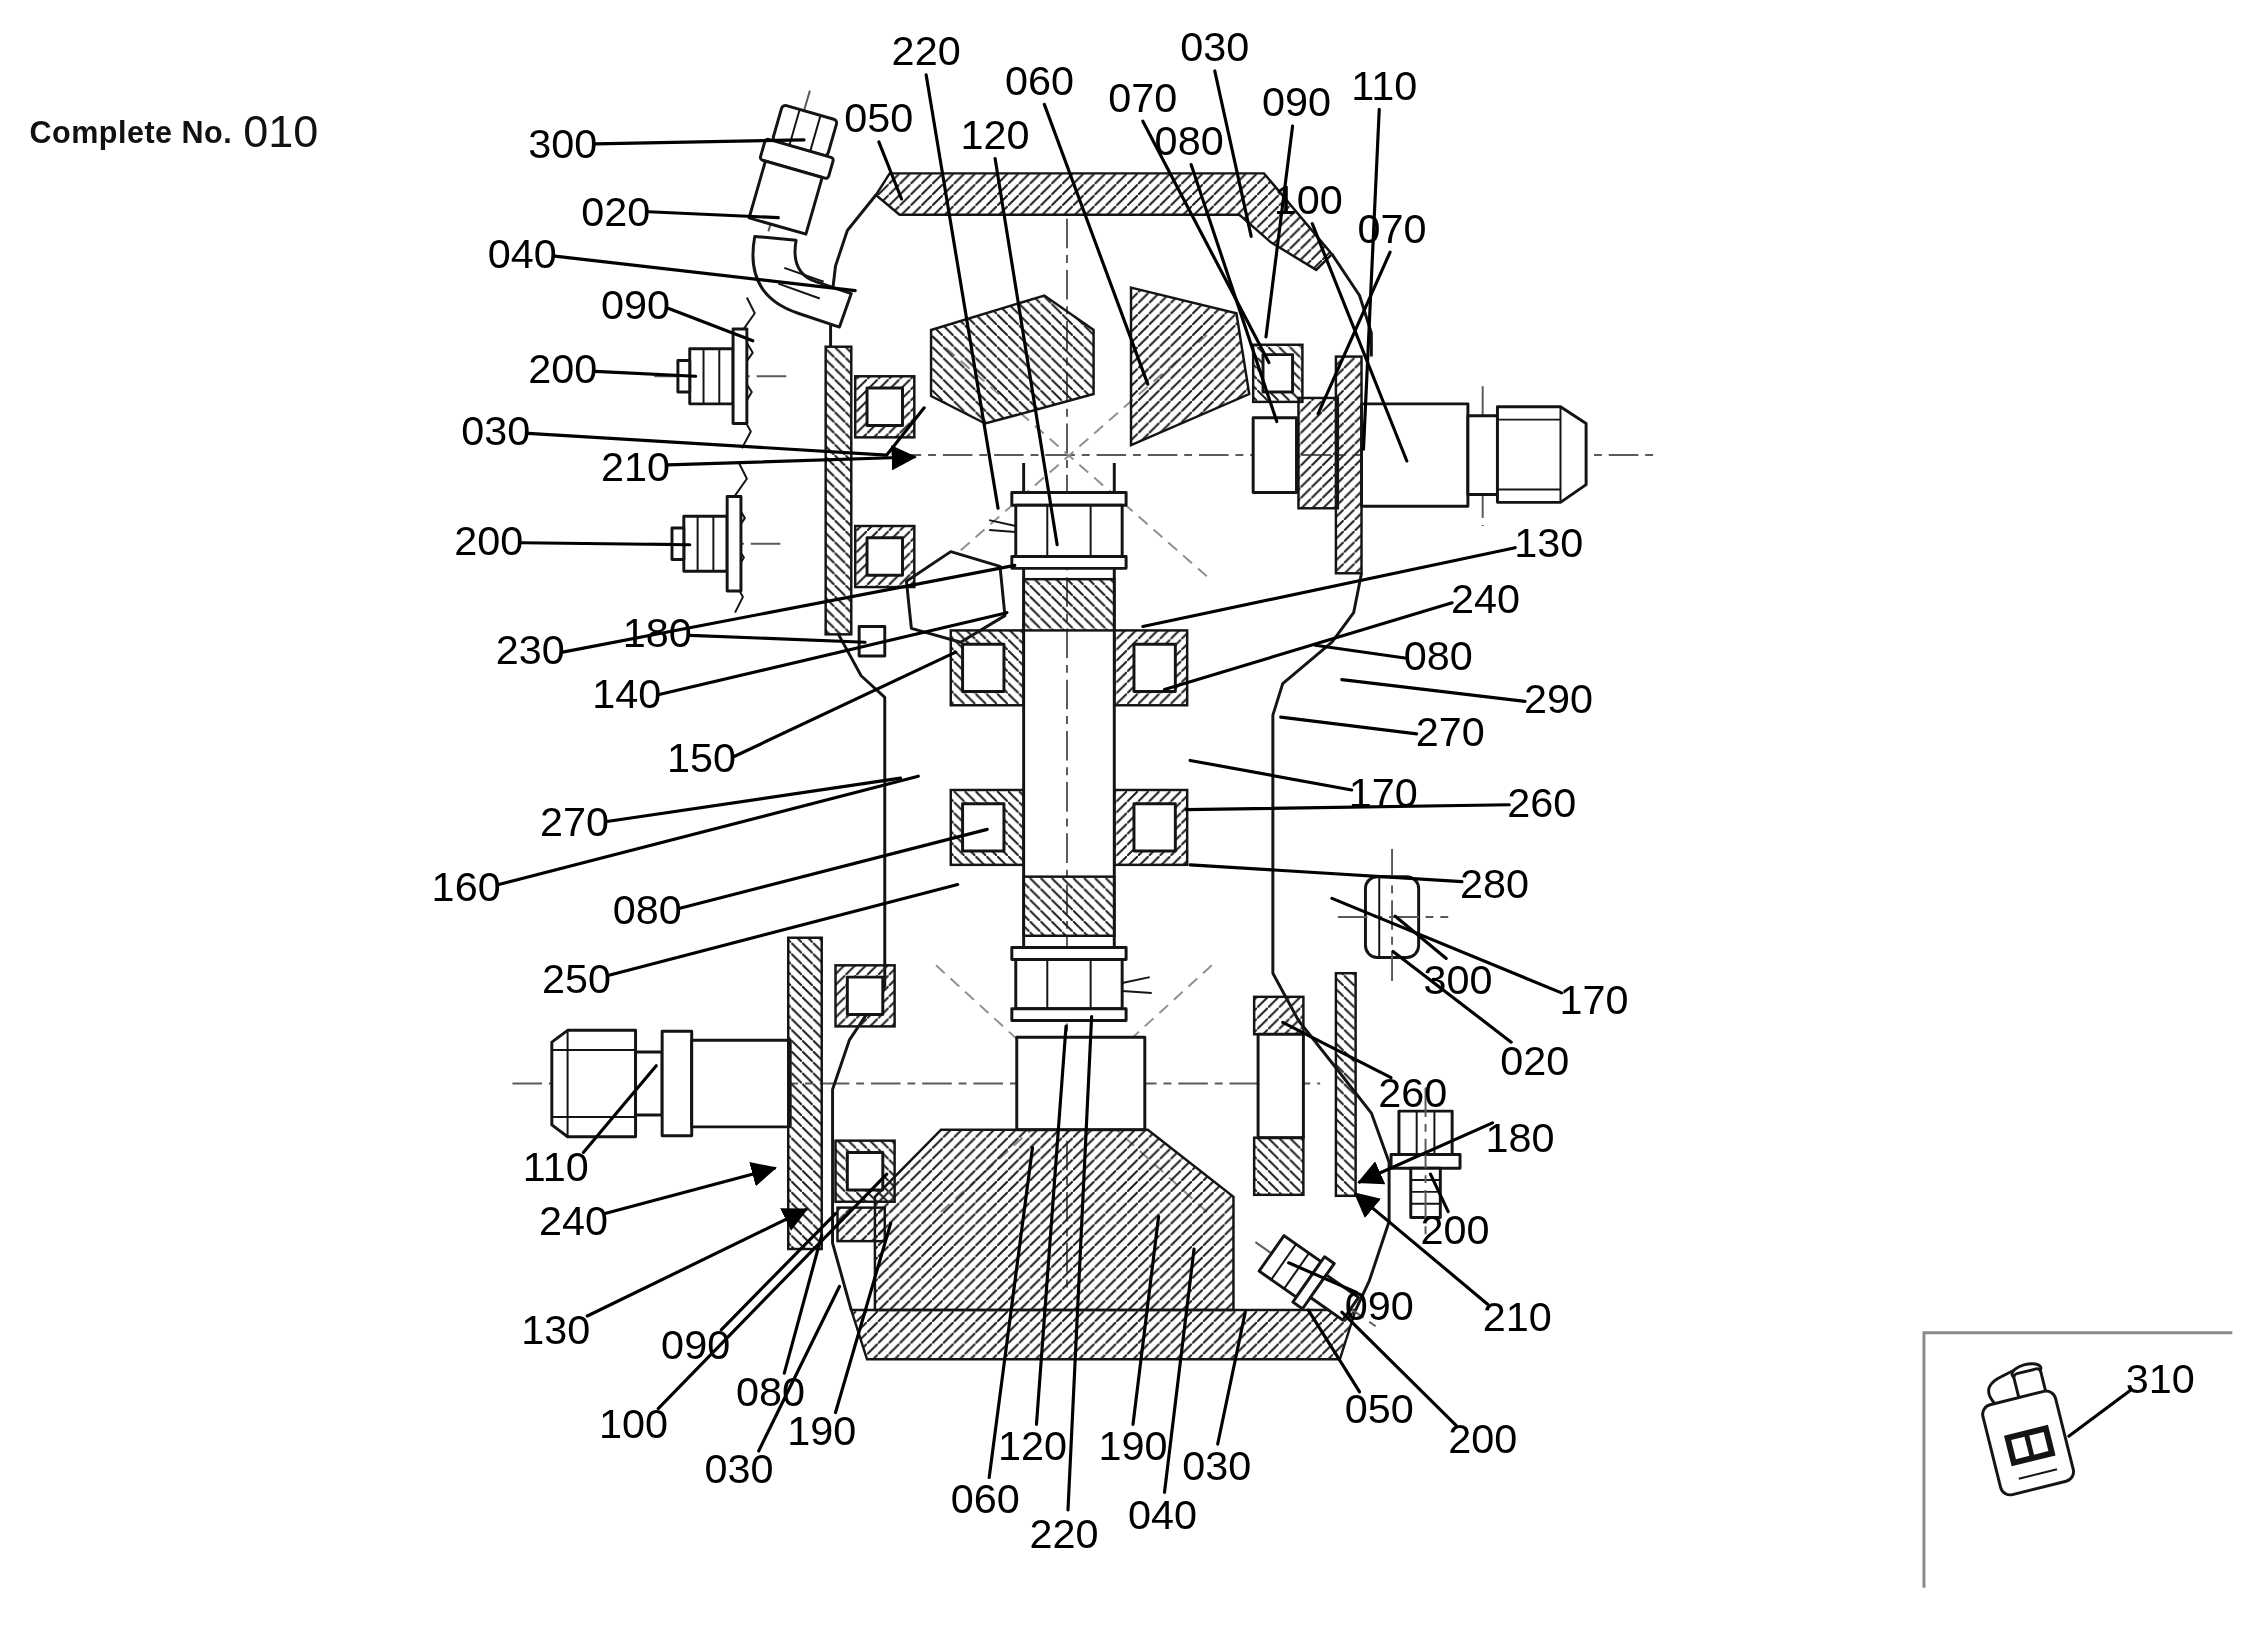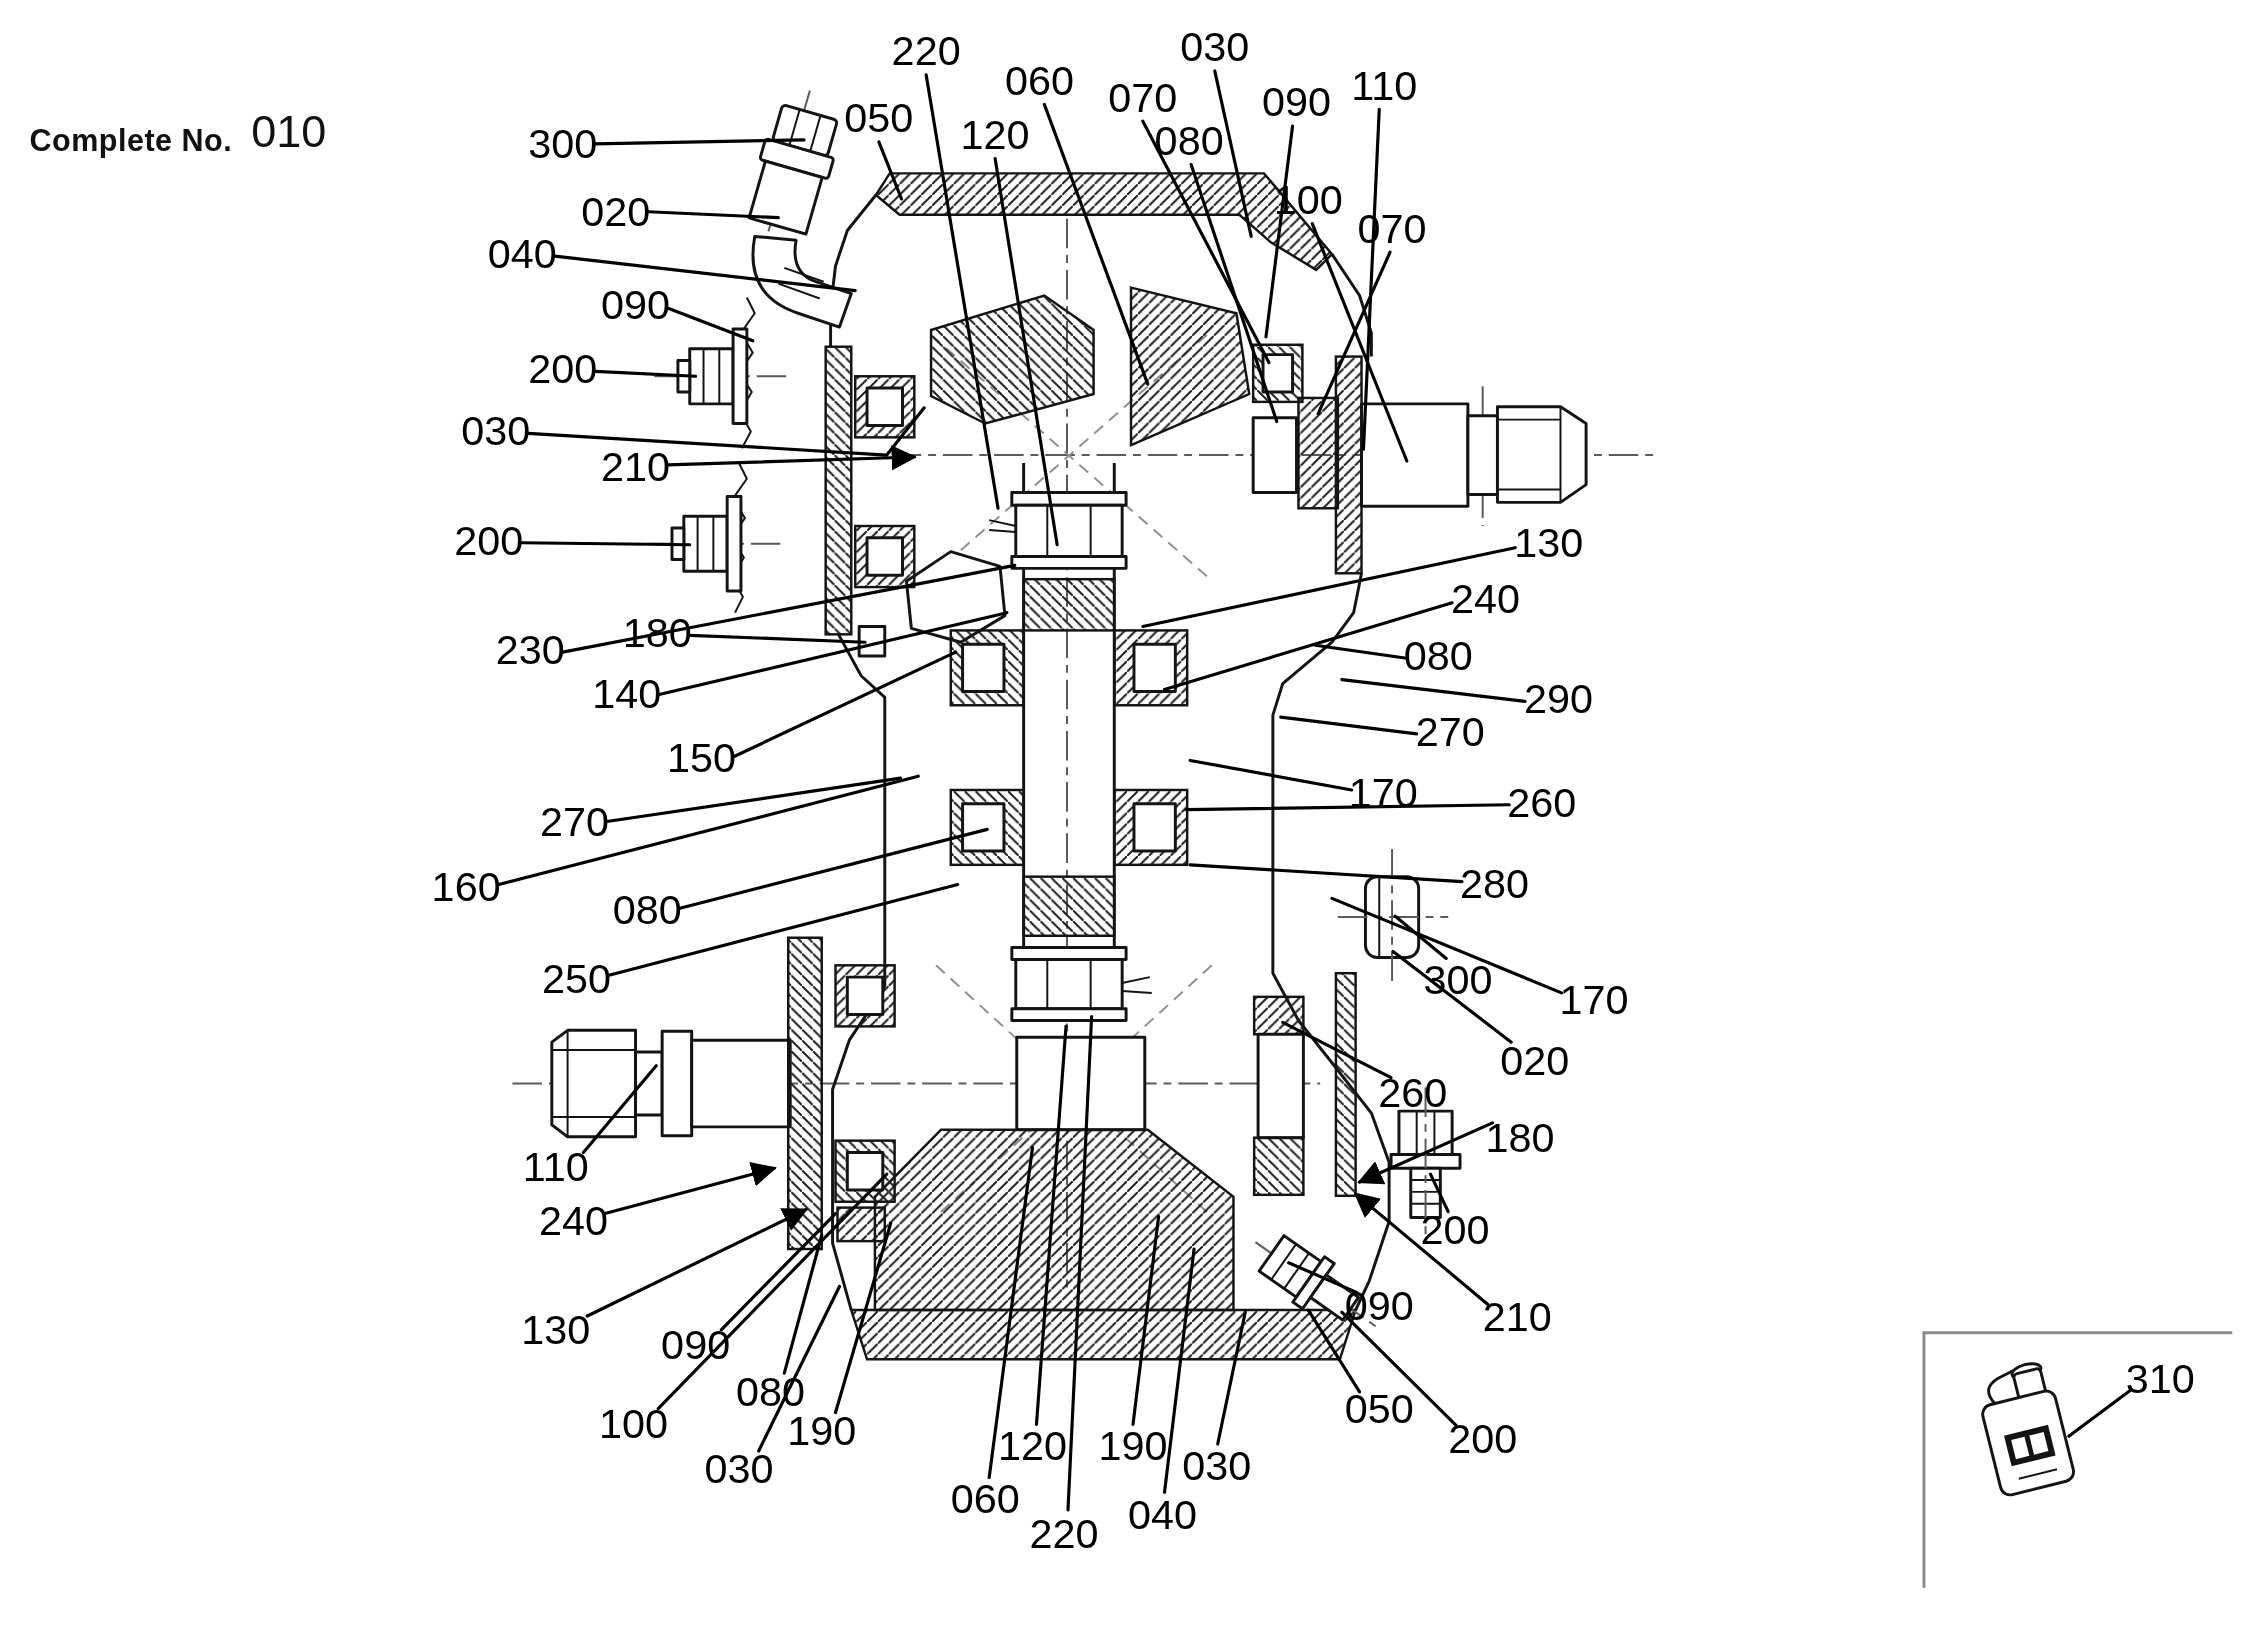--- a/index.html
+++ b/index.html
@@ -1,23 +1,23 @@
 <!DOCTYPE html>
 <html><head>
 <meta charset="utf-8">
 <style>
   html,body { margin:0; padding:0; background:#ffffff; }
   .stage {
     position:relative; width:2265px; height:1644px; background:#ffffff;
     font-family:"Liberation Sans", sans-serif; overflow:hidden;
   }
   .stage svg { position:absolute; left:0; top:0; }
-  .header { position:absolute; left:29.6px; top:106px; display:flex; align-items:flex-end; }
+  .header { position:absolute; left:29.6px; top:106px; display:flex; align-items:center; }
   .header .lbl { font:700 30.5px "Liberation Sans", sans-serif; color:#111; letter-spacing:0.5px; }
-  .header .num { font:400 45px "Liberation Sans", sans-serif; color:#111; margin-left:19px; }
+  .header .num { font:400 45px "Liberation Sans", sans-serif; color:#111; margin-left:11px; }
   .callout {
     font:400 42px "Liberation Sans", sans-serif; fill:#000;
     text-anchor:middle; dominant-baseline:central;
   }
   .leader { stroke:#000; stroke-width:3.2; fill:none; stroke-linecap:round; stroke-linejoin:round; }
   .o  { stroke:#141414; stroke-width:3;   fill:none; stroke-linejoin:round; }
   .ot { stroke:#141414; stroke-width:2;   fill:none; stroke-linejoin:round; }
   .of { stroke:#141414; stroke-width:3;   fill:#ffffff; stroke-linejoin:round; }
   .hA { stroke:#141414; stroke-width:2.5; fill:url(#hatchA); }
   .hB { stroke:#141414; stroke-width:2.5; fill:url(#hatchB); }

